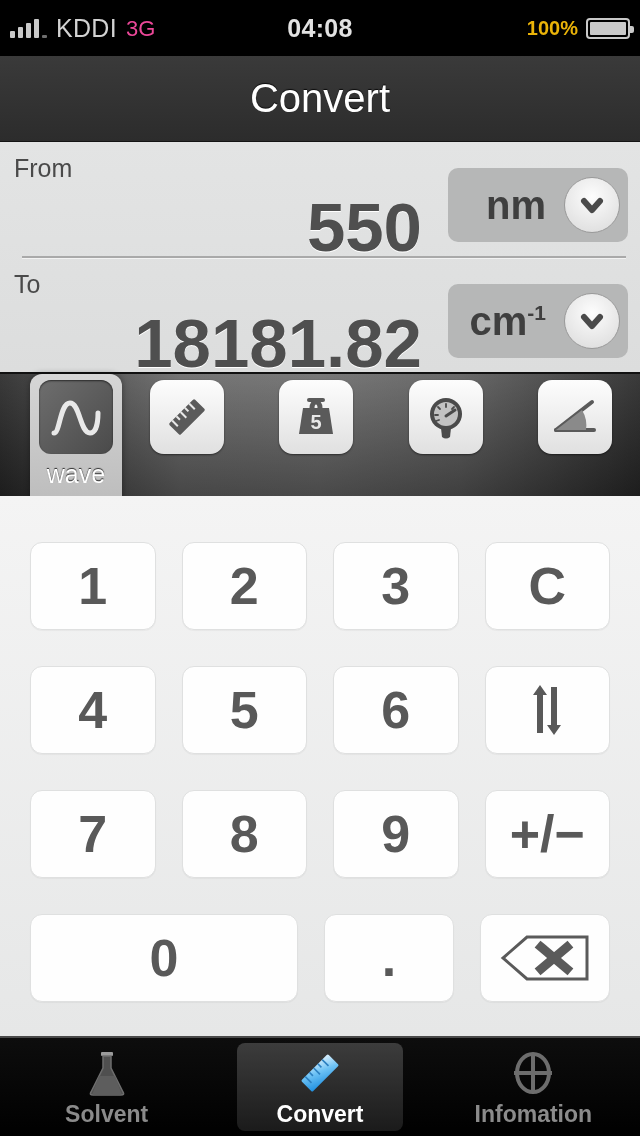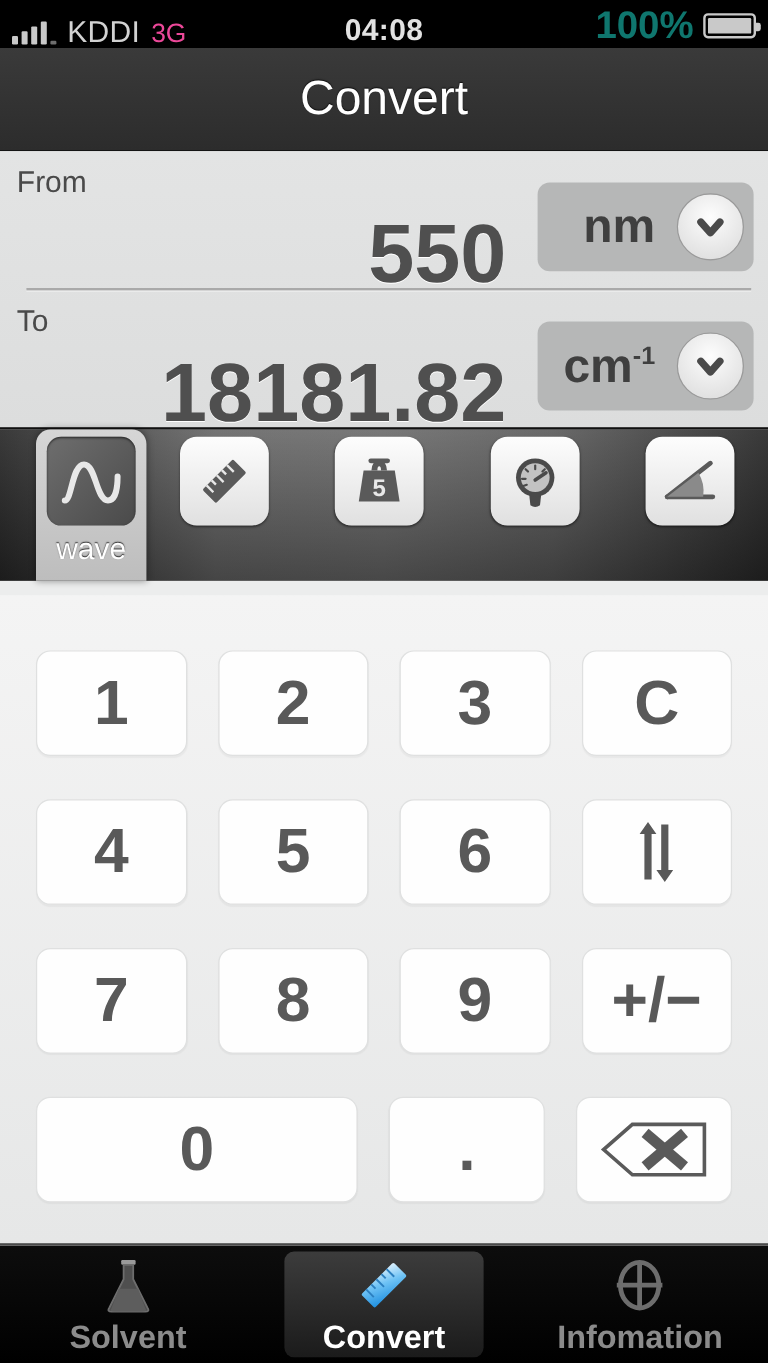--- a/index.html
+++ b/index.html
@@ -5,41 +5,41 @@
   * { margin:0; padding:0; box-sizing:border-box; }
   html, body {
     width:640px; height:1136px;
     font-family:"Liberation Sans", sans-serif;
     background:#000; overflow:hidden;
   }
   #app { position:relative; width:640px; height:1136px; background:#eceded; }
 
   
   .statusbar {
-    height:40px; background:#000; color:#b8b8b8;
-    display:flex; align-items:flex-end; position:relative;
+    height:56px; background:#000; color:#b8b8b8;
+    display:flex; align-items:center; position:relative;
   }
   .sb-left { display:flex; align-items:flex-end; gap:9px; padding-left:10px; }
   .bars { display:flex; align-items:flex-end; gap:3px; height:20px; padding-bottom:3px; }
   .bars i { display:block; width:5px; background:#c9c9c9; border-radius:1px; }
   .bars i:nth-child(1){ height:7px; }
   .bars i:nth-child(2){ height:11px; }
   .bars i:nth-child(3){ height:15px; }
   .bars i:nth-child(4){ height:19px; }
   .bars i:nth-child(5){ height:3px; background:#6e6e6e; }
   .carrier { font-size:25px; color:#d2d2d2; letter-spacing:0.3px; line-height:1; }
   .network { font-size:22px; color:#ec4899; line-height:1; padding-bottom:1px; }
   .sb-time {
     position:absolute; left:0; right:0; text-align:center;
     font-size:25px; color:#e2e2e2; font-weight:bold; letter-spacing:0.3px;
   }
   .sb-right {
     margin-left:auto; display:flex; align-items:center; gap:8px; padding-right:10px;
   }
-  .batt-pct { font-size:32px; color:#0f766e; font-weight:bold; }
+  .batt-pct { font-size:20px; color:#eab308; font-weight:bold; }
   .batt {
     width:44px; height:21px; border:2px solid #c9c9c9; border-radius:4px;
     position:relative; padding:2px;
   }
   .batt::after {
     content:""; position:absolute; right:-6px; top:6px;
     width:4px; height:7px; background:#c9c9c9; border-radius:0 2px 2px 0;
   }
   .batt span { display:block; height:100%; width:100%; background:#c9c9c9; border-radius:1px; }
 
@@ -158,21 +158,21 @@
   .tab {
     flex:1; display:flex; flex-direction:column; align-items:center;
     justify-content:center; gap:2px; position:relative;
   }
   .tab .tabinner {
     display:flex; flex-direction:column; align-items:center; justify-content:center;
     width:166px; height:88px; border-radius:8px; gap:1px;
   }
   .tab.active .tabinner { background:linear-gradient(#3c3c3c,#1b1b1b); }
   .tab .ticon { height:54px; display:flex; align-items:center; justify-content:center; }
-  .tab .tlabel { font-size:27px; font-weight:bold; color:#8b8b8b; }
+  .tab .tlabel { font-size:23px; font-weight:bold; color:#8b8b8b; }
   .tab.active .tlabel { color:#fff; }
 </style>
 </head>
 <body>
 
 <div id="app">
 
   <div class="statusbar">
     <div class="sb-left">
       <span class="bars">

